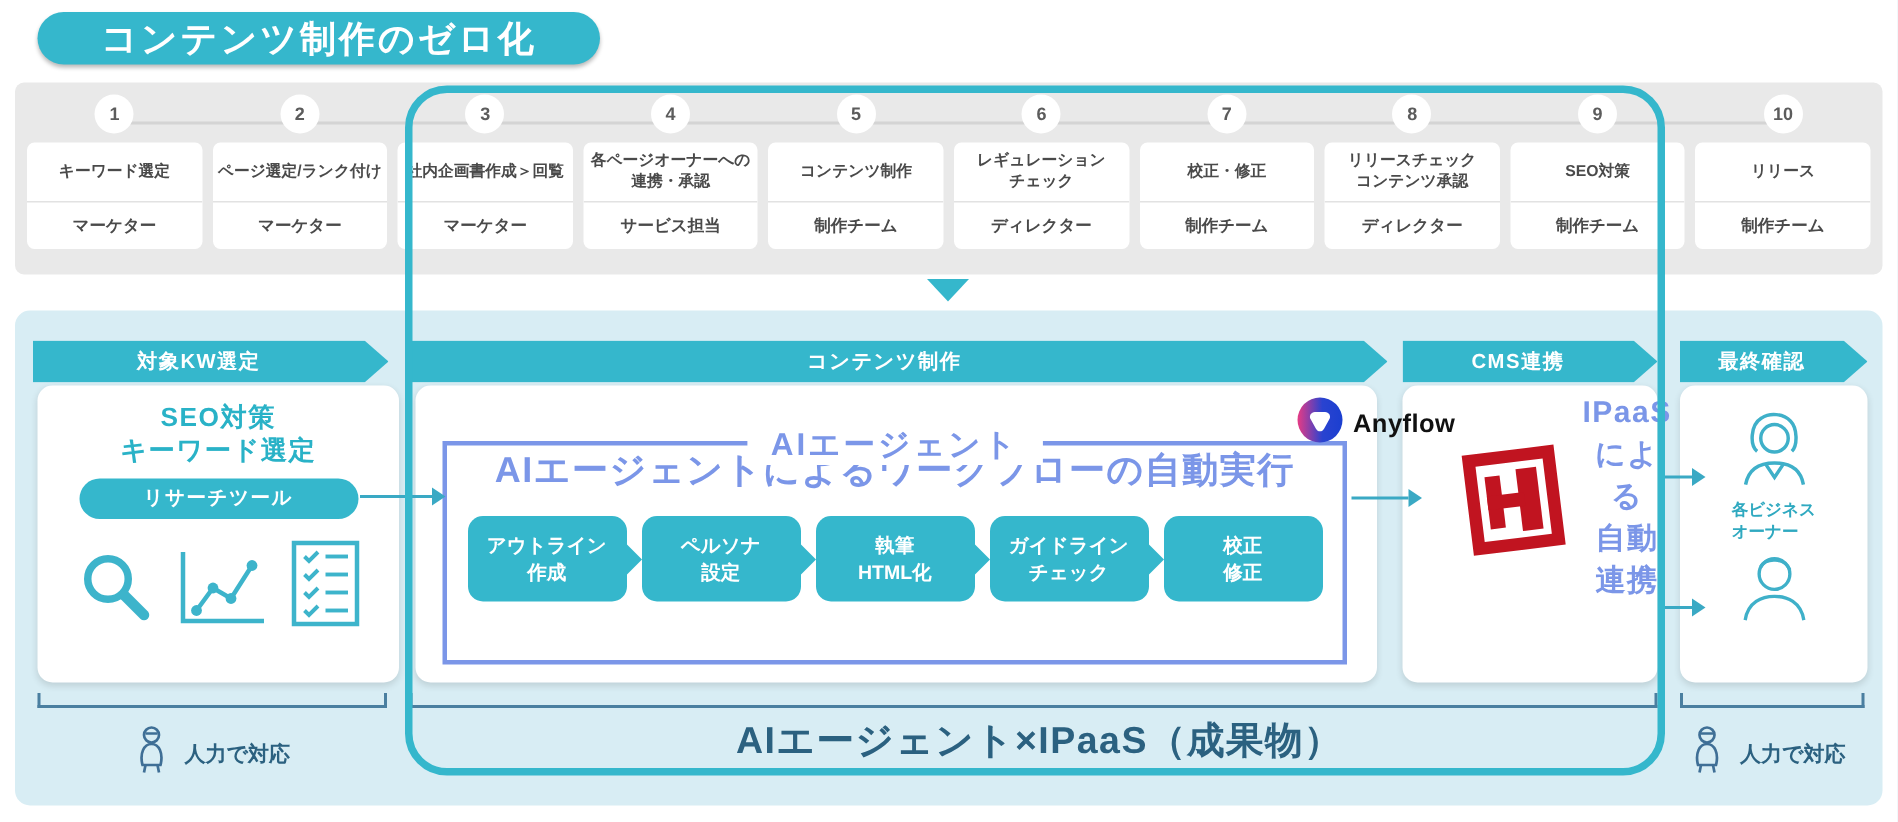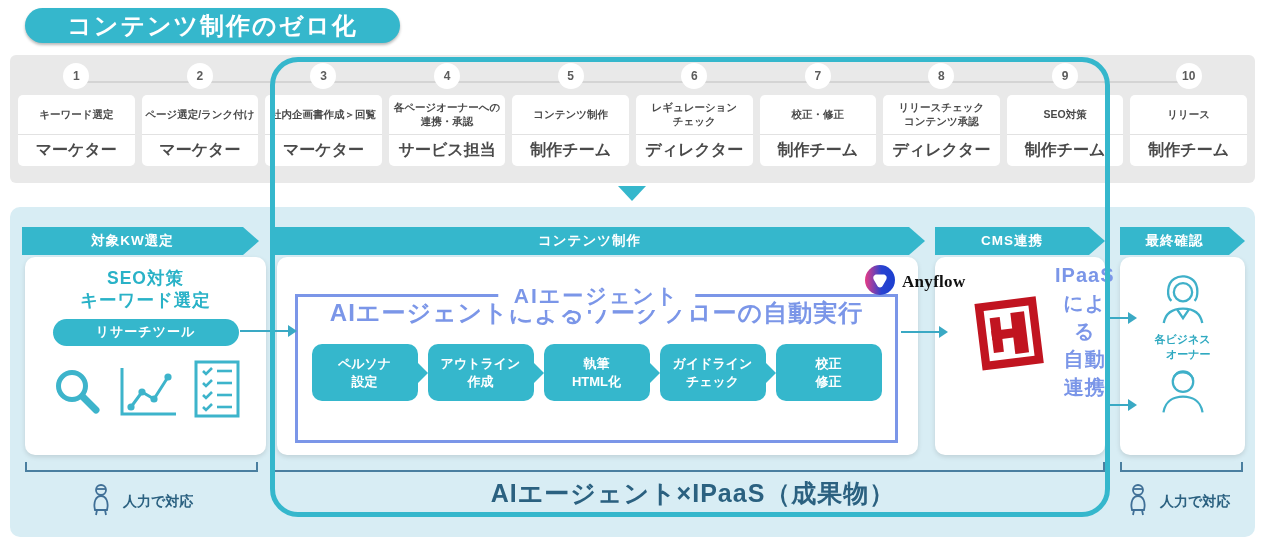--- a/index.html
+++ b/index.html
@@ -17,21 +17,21 @@
   .gray-band { position:absolute; left:10px; top:55px; width:1245px; height:128px;
     background:#e9e9e9; border-radius:6px; display:flex; gap:7px; padding:8px 8px 0 8px; z-index:1; }
   .gray-band .connector { position:absolute; left:66px; right:66px; top:26px; height:2px; background:#d4d4d4; }
   .step-col { flex:1; display:flex; flex-direction:column; align-items:center; position:relative; }
   .step-num { width:26px; height:26px; border-radius:50%; background:#fff; color:#5c5c5c;
     font-size:12px; font-weight:bold; display:flex; align-items:center; justify-content:center; z-index:1; }
   .step-card { margin-top:6px; width:100%; background:#fff; border-radius:5px; overflow:hidden; }
   .step-task { height:40px; display:flex; align-items:center; justify-content:center; text-align:center;
     font-size:10.5px; font-weight:bold; color:#4a4a4a; line-height:1.3; border-bottom:1px solid #e2e2e2; padding:0 2px; }
   .step-role { height:31px; display:flex; align-items:center; justify-content:center;
-    font-size:16px; font-weight:bold; color:#4a4a4a; }
+    font-size:11px; font-weight:bold; color:#4a4a4a; }
 
   
   .down-arrow { position:absolute; left:618px; top:186px; width:0; height:0; z-index:2;
     border-left:14px solid transparent; border-right:14px solid transparent; border-top:15px solid #35b7cc; }
 
   
   .blue-panel { position:absolute; left:10px; top:207px; width:1245px; height:330px;
     background:#d8edf4; border-radius:10px; z-index:0; }
 
   
@@ -55,21 +55,21 @@
   
   .seo-title { margin-top:11px; text-align:center; color:#29b2c7; font-size:17.5px;
     font-weight:bold; line-height:1.25; letter-spacing:1px; }
   .research-btn { margin:7px auto 0 auto; width:186px; height:27px; background:#35b7cc; border-radius:14px;
     color:#fff; font-size:13px; font-weight:bold; letter-spacing:1px;
     display:flex; align-items:center; justify-content:center;text-align:center; }
   .seo-icons { display:flex; justify-content:center; align-items:flex-end; gap:16px; margin-top:14px; }
 
   
   .anyflow { position:absolute; left:864px; top:264px; display:flex; align-items:center; gap:6px; z-index:4; }
-  .anyflow-word { font-size:17px; font-weight:800; color:#111; letter-spacing:.3px;font-family:Liberation Serif, serif; }
+  .anyflow-word { font-size:17px; font-weight:800; color:#111; letter-spacing:.3px; }
   .ai-box { position:absolute; left:295px; top:294px; width:603px; height:149px;
     border:3px solid #7b96e8; z-index:2; }
   .ai-box-title { position:absolute; top:-15px; left:50%; transform:translateX(-50%);
     background:#fff; padding:0 16px; color:#7b96e8; font-size:21px; font-weight:bold;
     letter-spacing:2px; white-space:nowrap; }
   .ai-box-sub { text-align:center; color:#7b96e8; font-size:24px;
     font-weight:bold; letter-spacing:1px; }
   .ai-steps { display:flex; justify-content:center; gap:10px; margin-top:15px; }
   .ai-step { width:106px; height:57px; background:#35b7cc; border-radius:10px; color:#fff;
     font-size:13px; font-weight:bold; line-height:1.35; display:flex; align-items:center;
@@ -77,21 +77,21 @@
   .ai-step.tip::after { content:""; position:absolute; right:-10px; top:50%; transform:translateY(-50%);
     border-left:10px solid #35b7cc; border-top:10px solid transparent; border-bottom:10px solid transparent; }
 
   
   .cms-inner { display:flex; flex-direction:row; align-items:center;padding-left:28px; }
   .ipaas-label { margin-top:4px; text-align:center; color:#7b96e8; font-size:20px;
     font-weight:bold; line-height:1.4; letter-spacing:1px; }
 
   
   .final-inner { display:flex; flex-direction:column; align-items:center; padding-top:14px; }
-  .owner-label { margin:3px 0 4px 0; text-align:right; color:#2fa9c0; font-size:11px;
+  .owner-label { margin:3px 0 4px 0; text-align:left; color:#2fa9c0; font-size:11px;
     font-weight:bold; line-height:1.4; }
 
   
   .h-arrow { position:absolute; height:2px; background:#3aa9c4; z-index:3; }
   .h-arrow::after { content:""; position:absolute; right:-9px; top:-5px;
     border-left:9px solid #3aa9c4; border-top:6px solid transparent; border-bottom:6px solid transparent; }
   .arrow-1 { left:240px; top:330px; width:48px; }
   .arrow-2 { left:901px; top:331px; width:38px; }
   .arrow-3 { left:1106px; top:317px; width:22px; }
   .arrow-4 { left:1106px; top:404px; width:22px; }
@@ -260,24 +260,24 @@
         <path d="M16 23.5 C14.8 23.5 13.9 22.9 13.3 21.8 L9.7 15.4 C8.5 13.2 10.1 10.6 12.6 10.6 L19.4 10.6 C21.9 10.6 23.5 13.2 22.3 15.4 L18.7 21.8 C18.1 22.9 17.2 23.5 16 23.5 Z" fill="#fff"></path>
       </svg>
     </span>
     <span class="anyflow-word">Anyflow</span>
   </div>
 
   <div class="ai-box">
     <div class="ai-box-title">AIエージェント</div>
     <div class="ai-box-sub">AIエージェントによるワークフローの自動実行</div>
     <div class="ai-steps">
+      <div class="ai-step tip pre">アウトライン
+作成</div>
       <div class="ai-step tip pre">ペルソナ
 設定</div>
-      <div class="ai-step tip pre">アウトライン
-作成</div>
       <div class="ai-step tip pre">執筆
 HTML化</div>
       <div class="ai-step tip pre">ガイドライン
 チェック</div>
       <div class="ai-step pre">校正
 修正</div>
     </div>
   </div>
 
   <div class="card card-cms">

